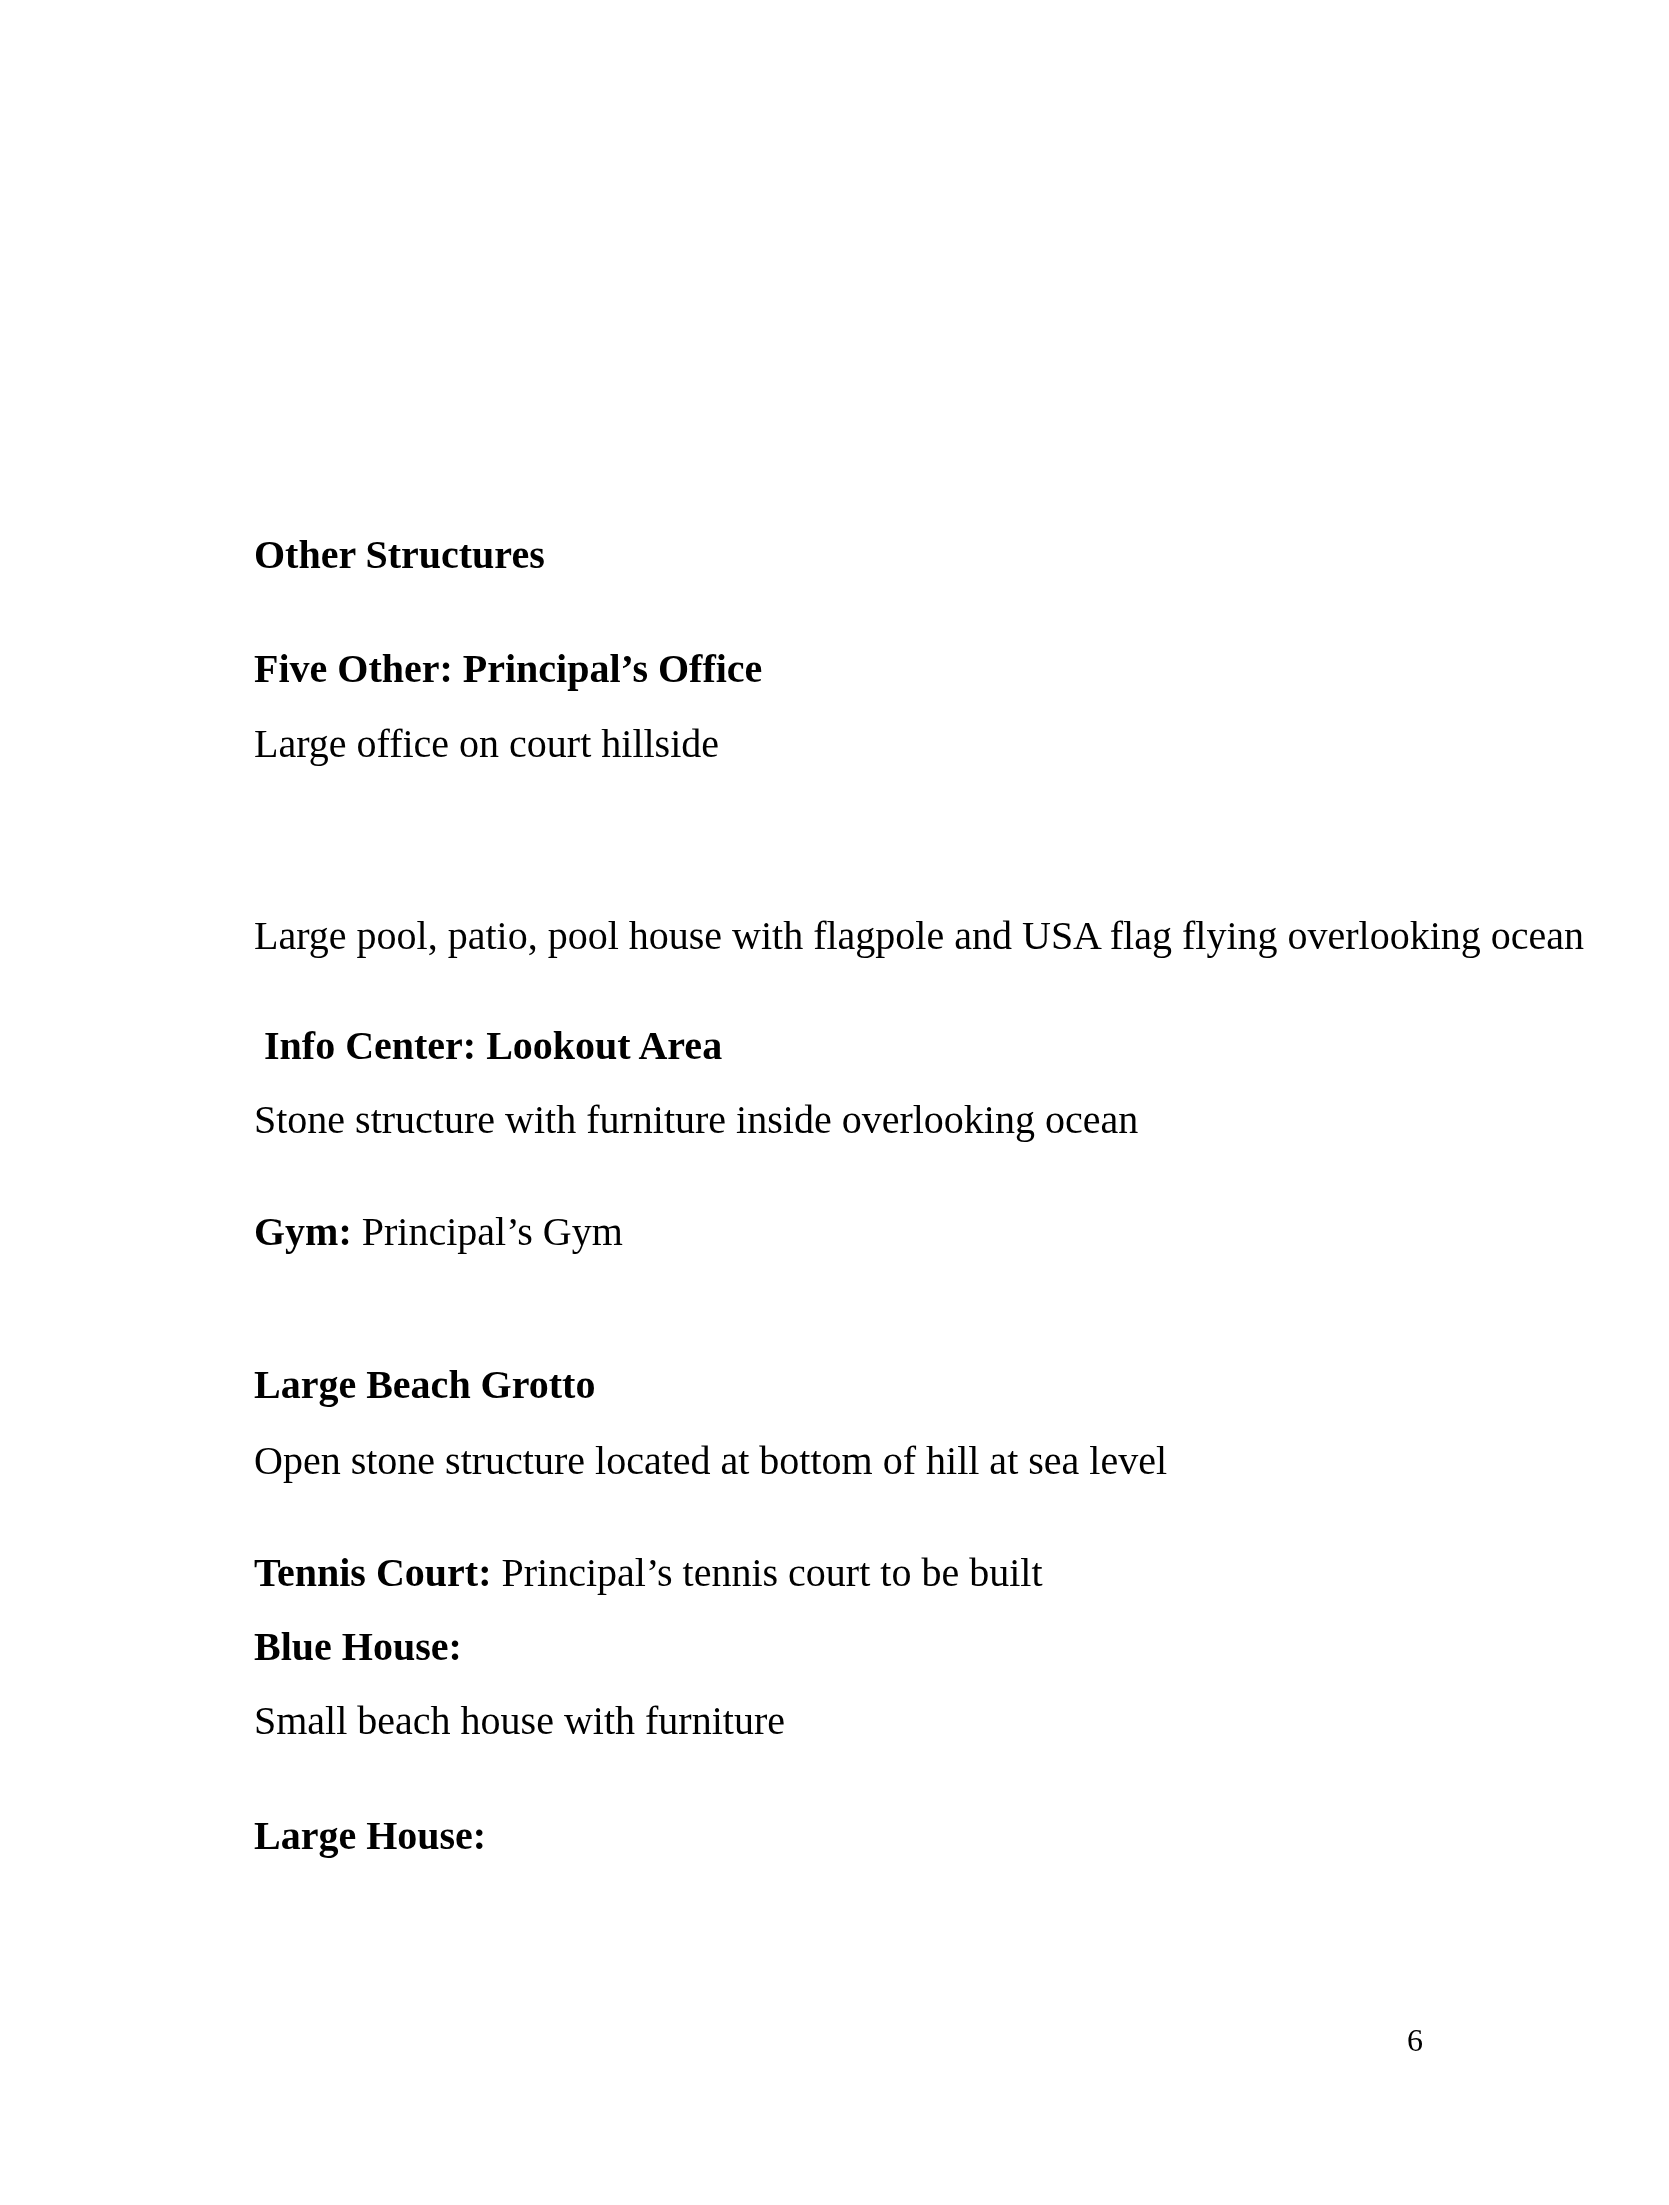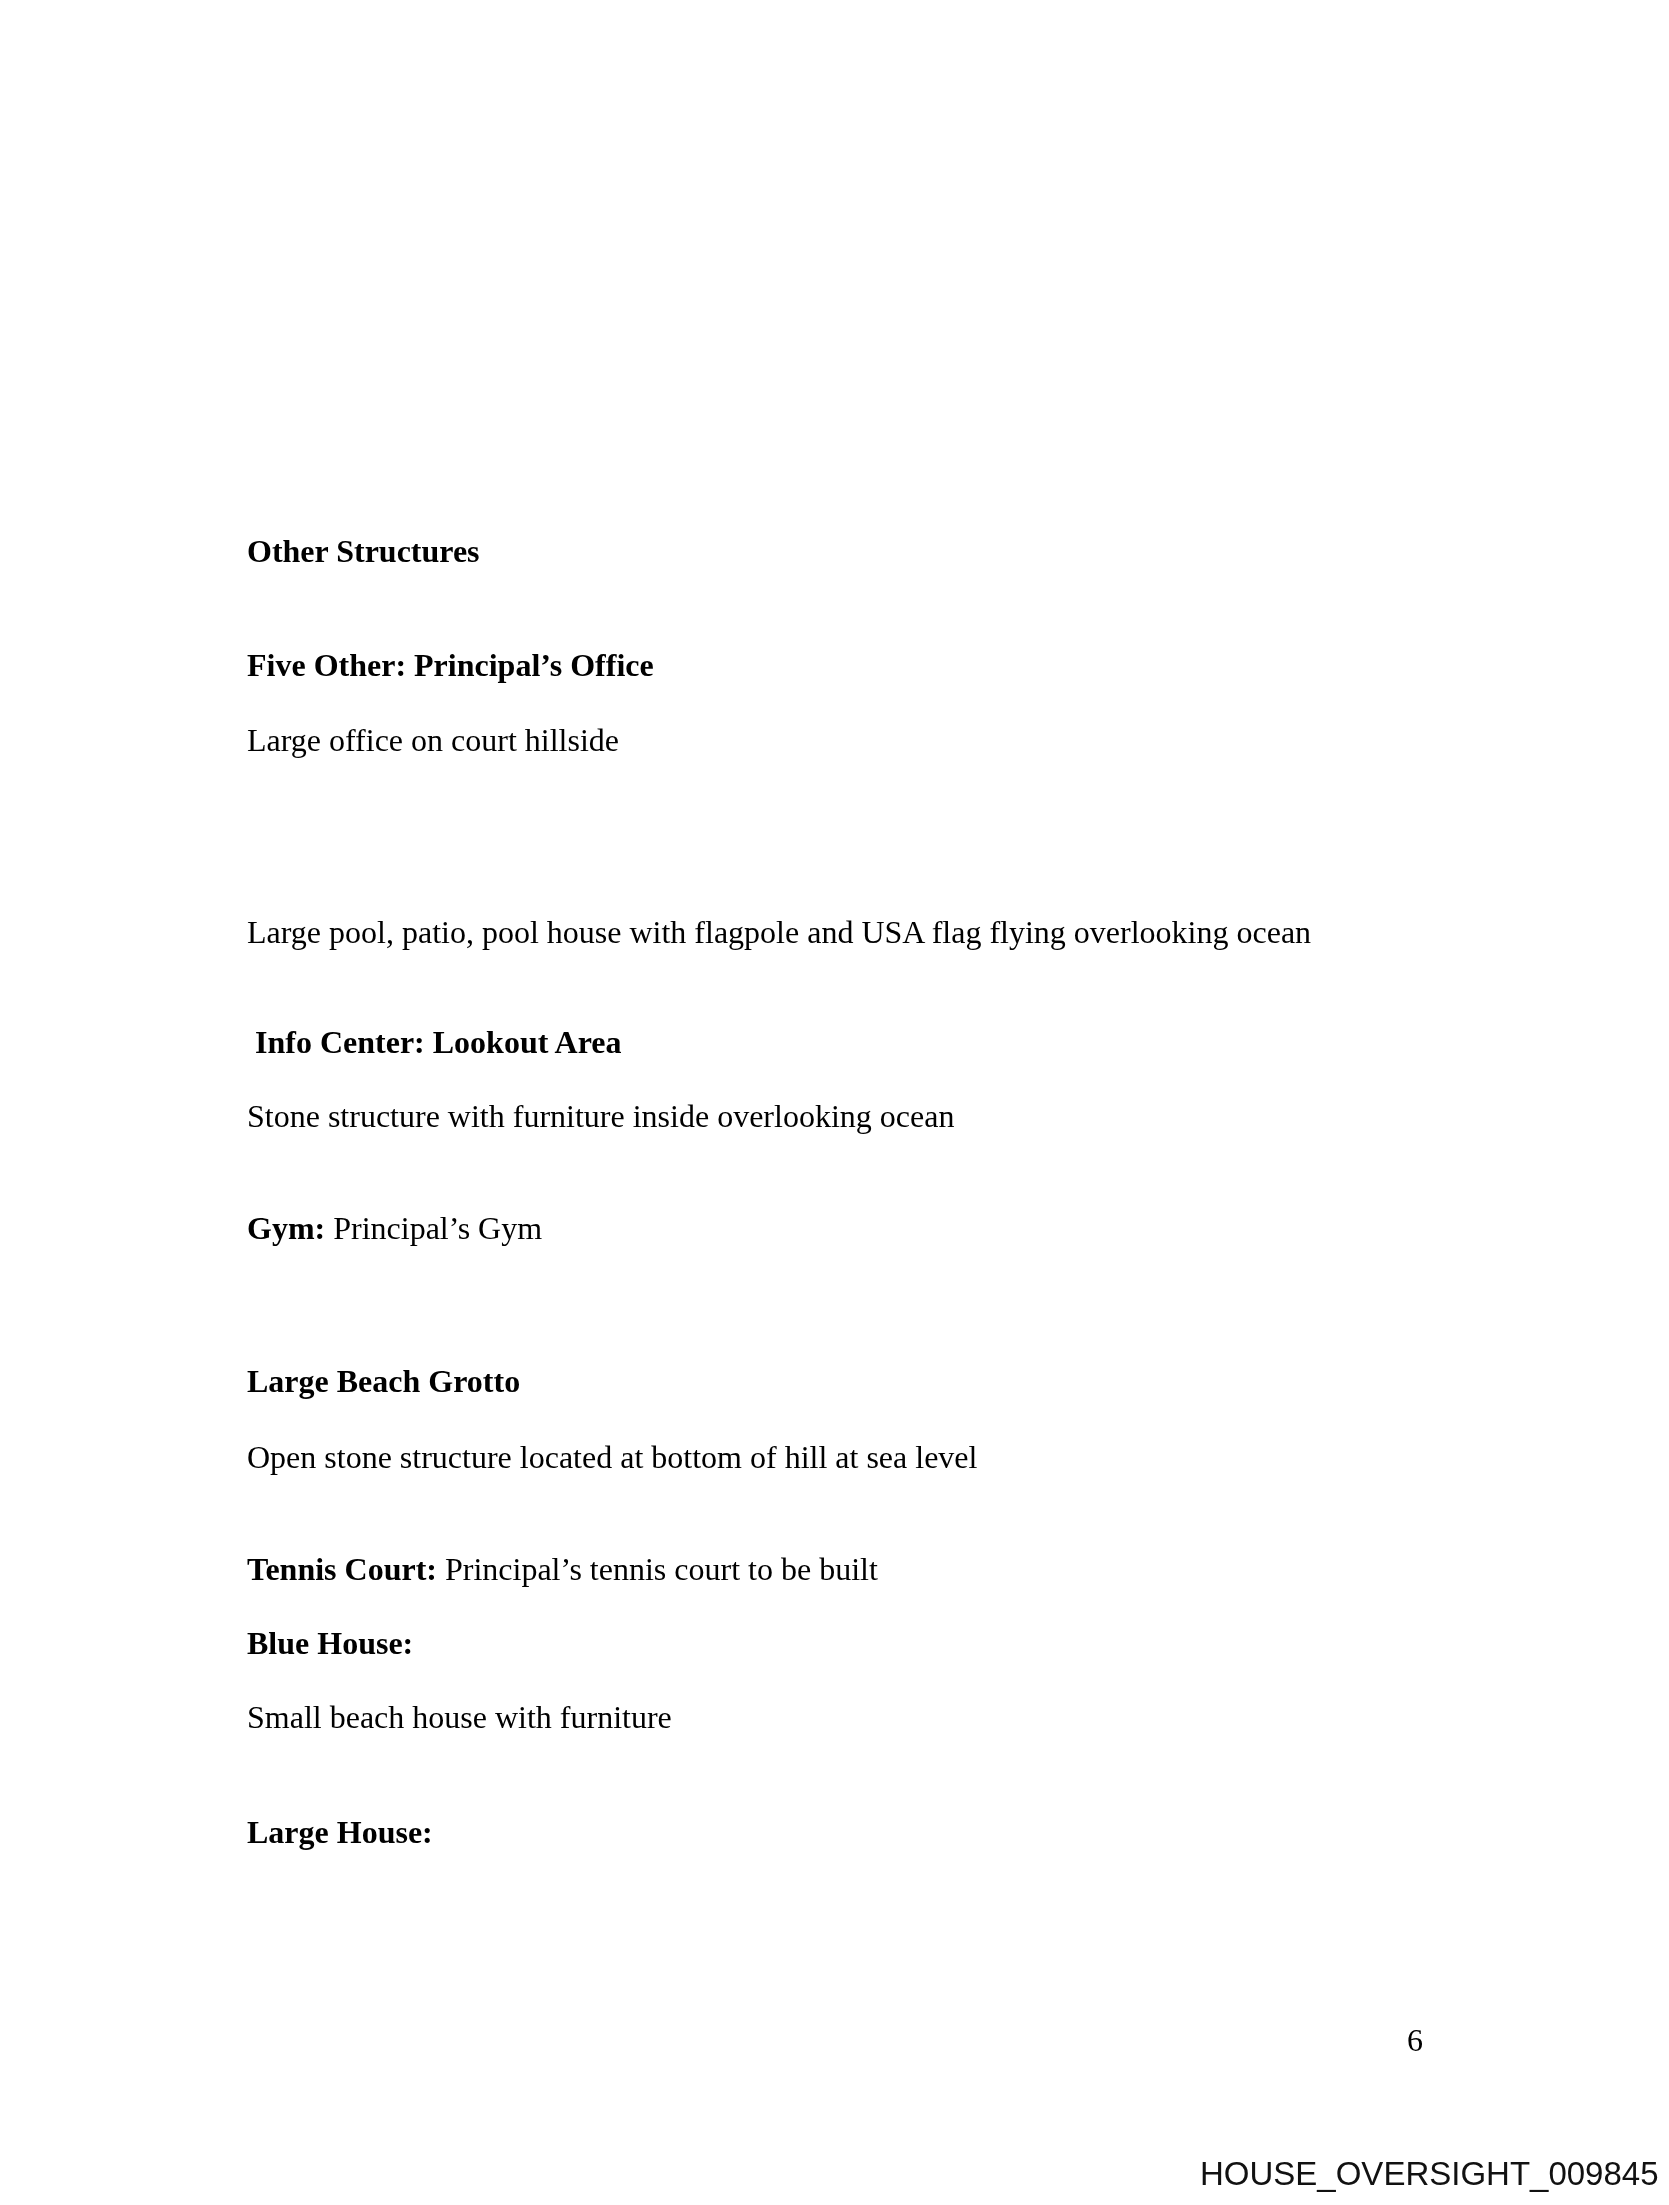--- a/index.html
+++ b/index.html
@@ -11,23 +11,23 @@
     position: relative;
     width: 1669px;
     height: 2205px;
     background: #ffffff;
     color: #000000;
     font-family: "Liberation Serif", "DejaVu Serif", serif;
     overflow: hidden;
   }
   .line {
     position: absolute;
-    left: 247px;
+    left: 254px;
     margin: 0;
-    font-size: 32px;
+    font-size: 40px;
     line-height: 1;
     white-space: pre-wrap;
     font-weight: normal;
     color: #000000;
   }
   .b { font-weight: bold; }
   .page-number {
     position: absolute;
     left: 1407px;
     top: 2024px;
@@ -92,16 +92,15 @@
   <p class="line l10">Open stone structure located at bottom of hill at sea level</p>
 
   <p class="line l12"><span class="b">Blue House:</span></p>
 
   <p class="line l13">Small beach house with furniture</p>
 
   <p class="line l14"><span class="b">Large House:</span></p>
 
   <p class="page-number">6</p>
 
-  <p class="stamp">HOUSE_OVERSIGHT_009845</p>
 
 </div>
 
 
 </body></html>

